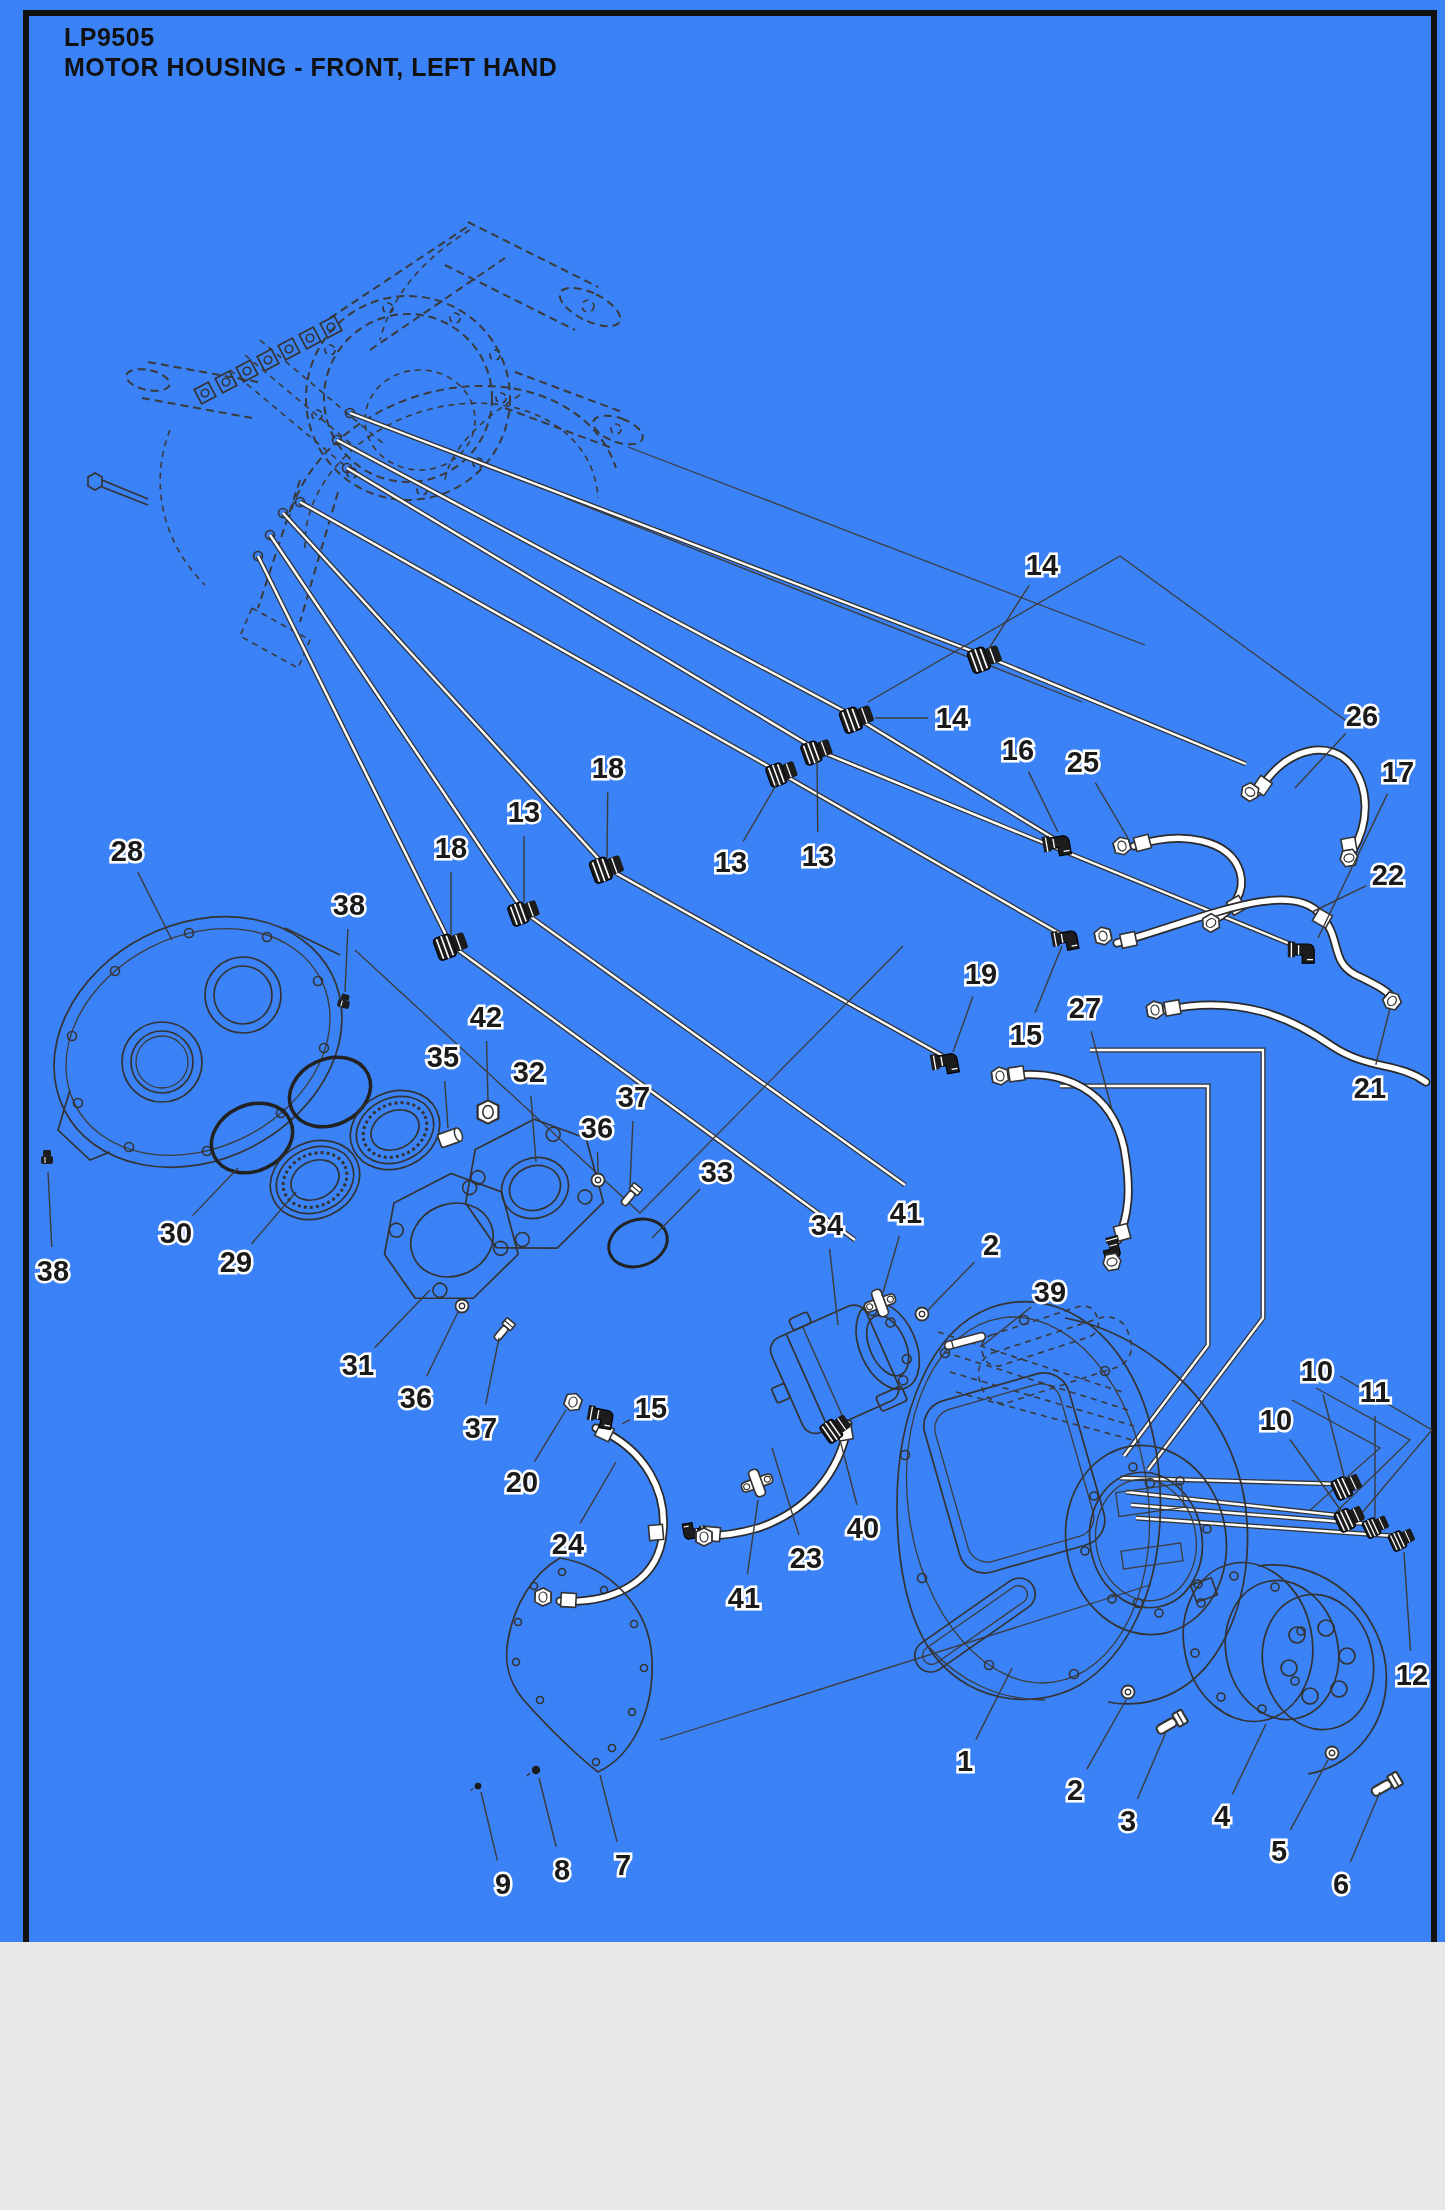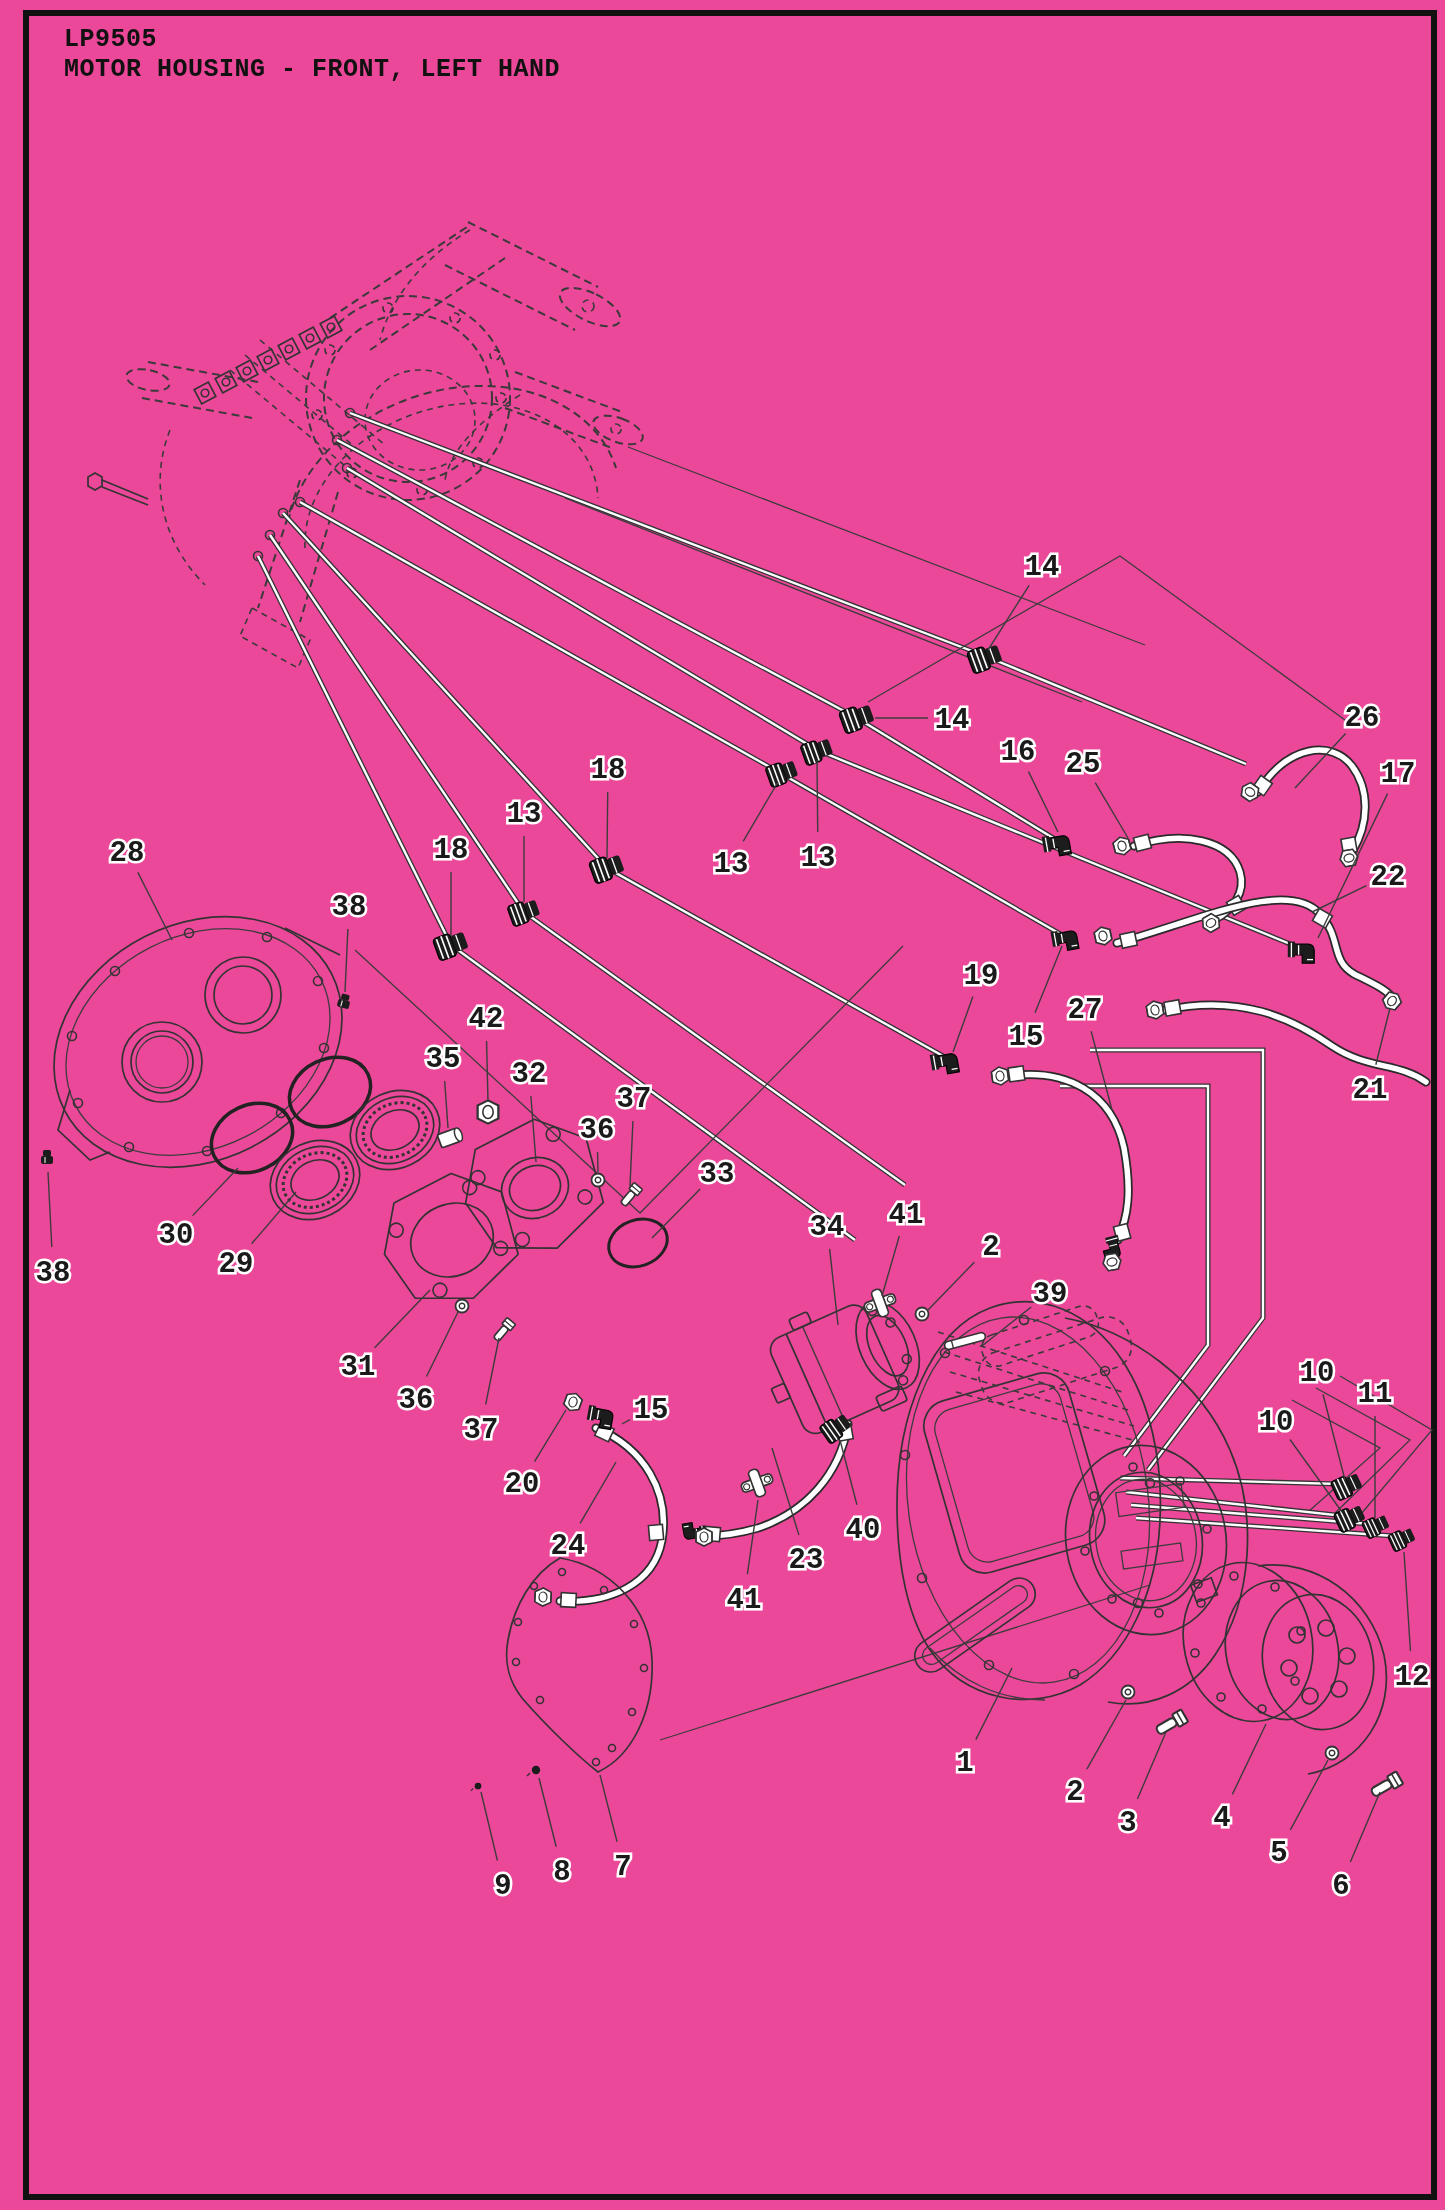--- a/index.html
+++ b/index.html
@@ -1,17 +1,17 @@
 <!DOCTYPE html>
 <html><head>
 <meta charset="utf-8">
 <style>
   html,body{margin:0;padding:0;background:#e8e8e8;}
-  .page{position:relative;width:1445px;height:2210px;background:#ec4899;margin:0 auto;
-        font-family:Liberation Mono, monospace;}
+  .page{position:relative;width:1445px;height:1942px;background:#3b82f6;margin:0 auto;
+        font-family:Liberation Sans, sans-serif;}
   svg{position:absolute;left:0;top:0;}
   .ln{stroke:#333;stroke-width:1.7;fill:none;}
   .thin{stroke:#3c3c3c;stroke-width:1.3;fill:none;}
   .dash{stroke:#3a3a3a;stroke-width:2;fill:none;stroke-dasharray:8 5;}
   .dash2{stroke:#3a3a3a;stroke-width:1.6;fill:none;stroke-dasharray:6 5;}
   .tube{stroke:#333;stroke-width:5;fill:none;}
   .tubecore{stroke:#fff;stroke-width:2.4;fill:none;}
   .hose{stroke:#2a2a2a;stroke-width:9;fill:none;stroke-linecap:round;}
   .hosecore{stroke:#fff;stroke-width:5.5;fill:none;stroke-linecap:round;}
   .collar{fill:#fff;stroke:#333;stroke-width:1.6;}

